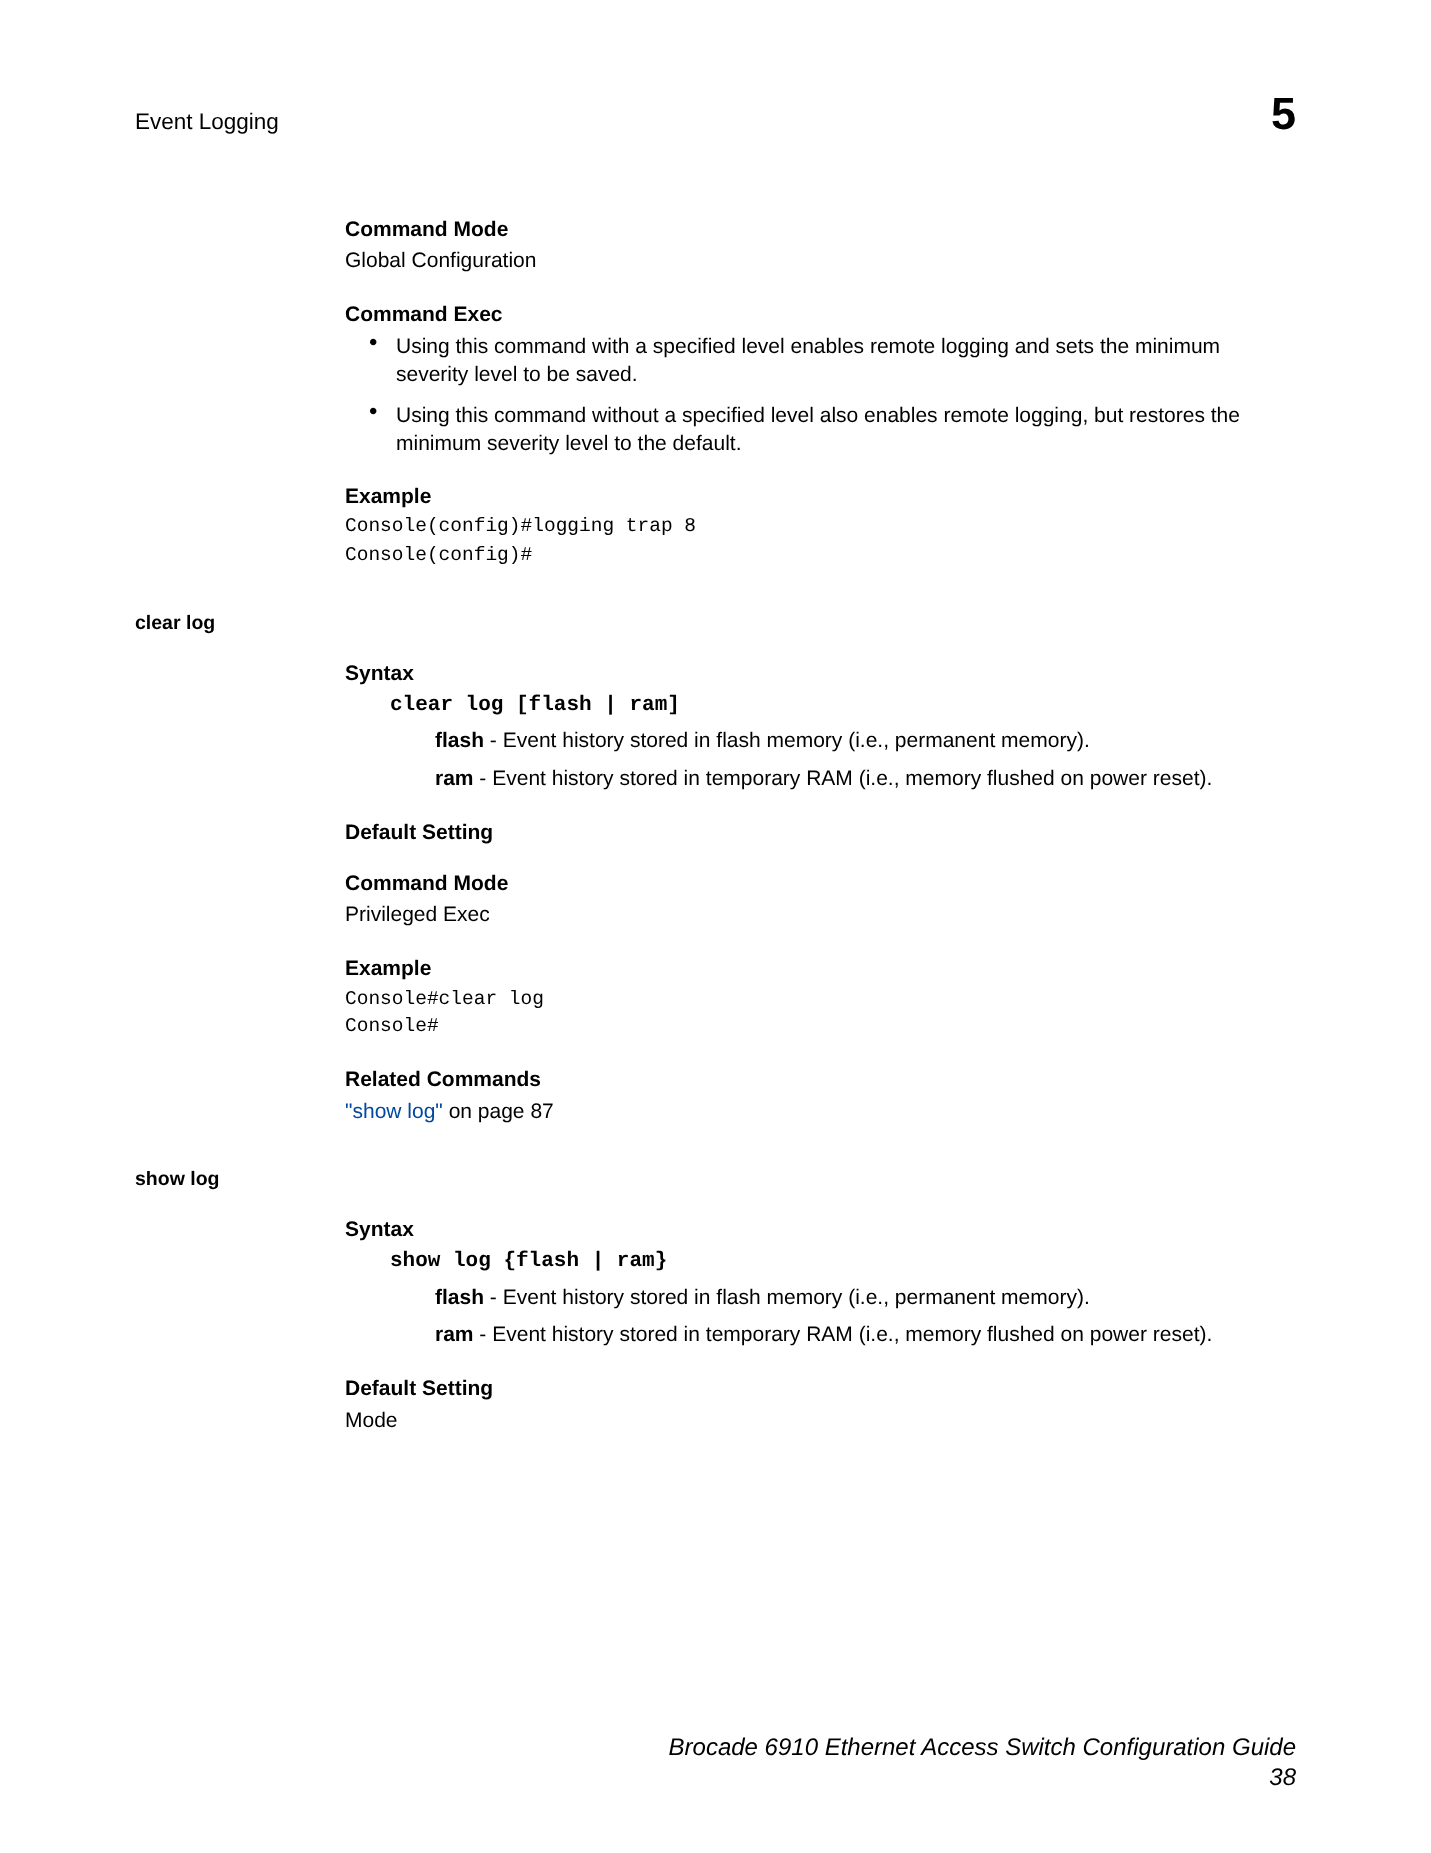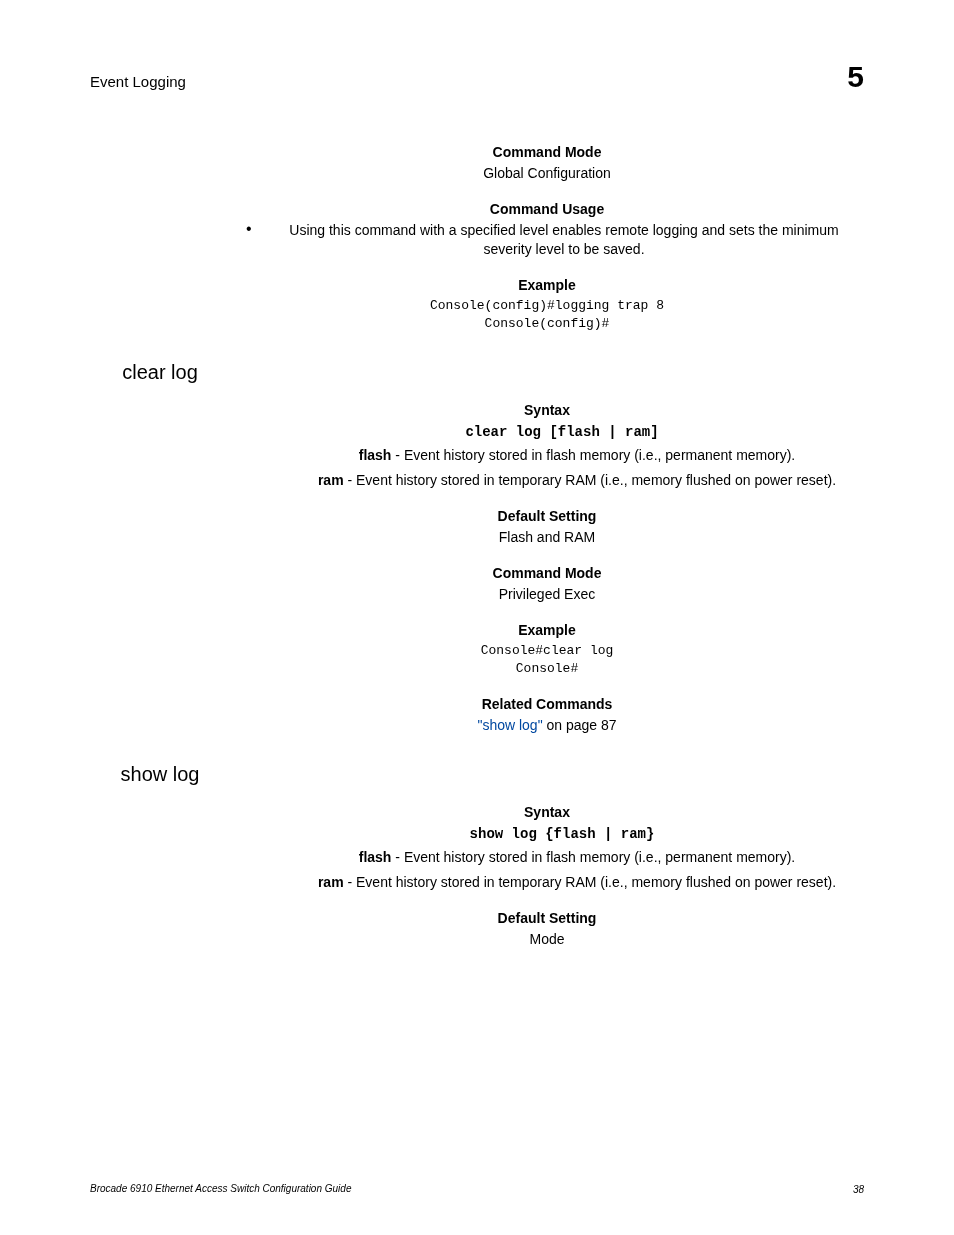--- a/index.html
+++ b/index.html
@@ -9,39 +9,38 @@
     margin: 0;
     padding: 0;
     background: #fff;
     width: 954px;
   }
   .page {
     padding: 60px 90px 40px 90px;
     box-sizing: border-box;
     min-height: 1235px;
     position: relative;
-    text-align: center;
   }
   .header-row {
     display: flex;
     justify-content: space-between;
     align-items: baseline;
     margin-bottom: 50px;
   }
   .header-title {
     font-size: 15px;
     font-weight: normal;
   }
   .chapter-num {
     font-size: 30px;
     font-weight: bold;
   }
   .sidebar-heading {
-    font-weight: normal;
-    font-size: 20px;
+    font-weight: bold;
+    font-size: 13px;
     margin: 0;
   }
   .content-block {
     margin-left: 140px;
   }
   .sub-heading {
     font-weight: bold;
     margin-top: 18px;
     margin-bottom: 4px;
   }
@@ -111,21 +110,22 @@
   }
   .footer {
     position: absolute;
     bottom: 40px;
     left: 90px;
     right: 90px;
     display: flex;
     justify-content: space-between;
     align-items: flex-end;
     font-style: italic;
-    font-size: 10px;
+    font-size: 16px;
+    flex-direction: column;
   }
   .footer-left {
     line-height: 1.3;
   }
   .footer-right {
     font-style: italic;
   }
 </style>
 </head>
 <body>
@@ -134,23 +134,24 @@
 
   <div class="header-row">
     <div class="header-title">Event Logging</div>
     <div class="chapter-num">5</div>
   </div>
 
   <div class="content-block">
     <div class="sub-heading">Command Mode</div>
     <div class="body-text">Global Configuration</div>
 
-    <div class="sub-heading">Command Usage</div>
+    <div class="sub-heading">Command Exec</div>
     <ul class="bullets">
       <li>Using this command with a specified level enables remote logging and sets the minimum severity level to be saved.</li>
+      <li>Using this command without a specified level also enables remote logging, but restores the minimum severity level to the default.</li>
     </ul>
 
     <div class="sub-heading">Example</div>
     <pre class="code">Console(config)#logging trap 8
 Console(config)#</pre>
   </div>
 
   <div class="row-with-sidebar">
     <div class="sidebar-col">
       <div class="sidebar-heading">clear log</div>
@@ -161,21 +162,20 @@
   <div class="content-block">
 
     <div class="sub-heading">Syntax</div>
     <div class="syntax-indent">
       <div class="syntax-cmd">clear log [flash | ram]</div>
       <div class="param-line"><span class="param-name">flash</span><span> - Event history stored in flash memory (i.e., permanent memory).</span></div>
       <div class="param-line"><span class="param-name">ram</span><span> - Event history stored in temporary RAM (i.e., memory flushed on power reset).</span></div>
     </div>
 
     <div class="sub-heading">Default Setting</div>
-    <div class="body-text">Flash and RAM</div>
 
     <div class="sub-heading">Command Mode</div>
     <div class="body-text">Privileged Exec</div>
 
     <div class="sub-heading">Example</div>
     <pre class="code">Console#clear log
 Console#</pre>
 
     <div class="sub-heading">Related Commands</div>
     <div class="body-text"><span class="link">"show log"</span><span> on page 87</span></div>

